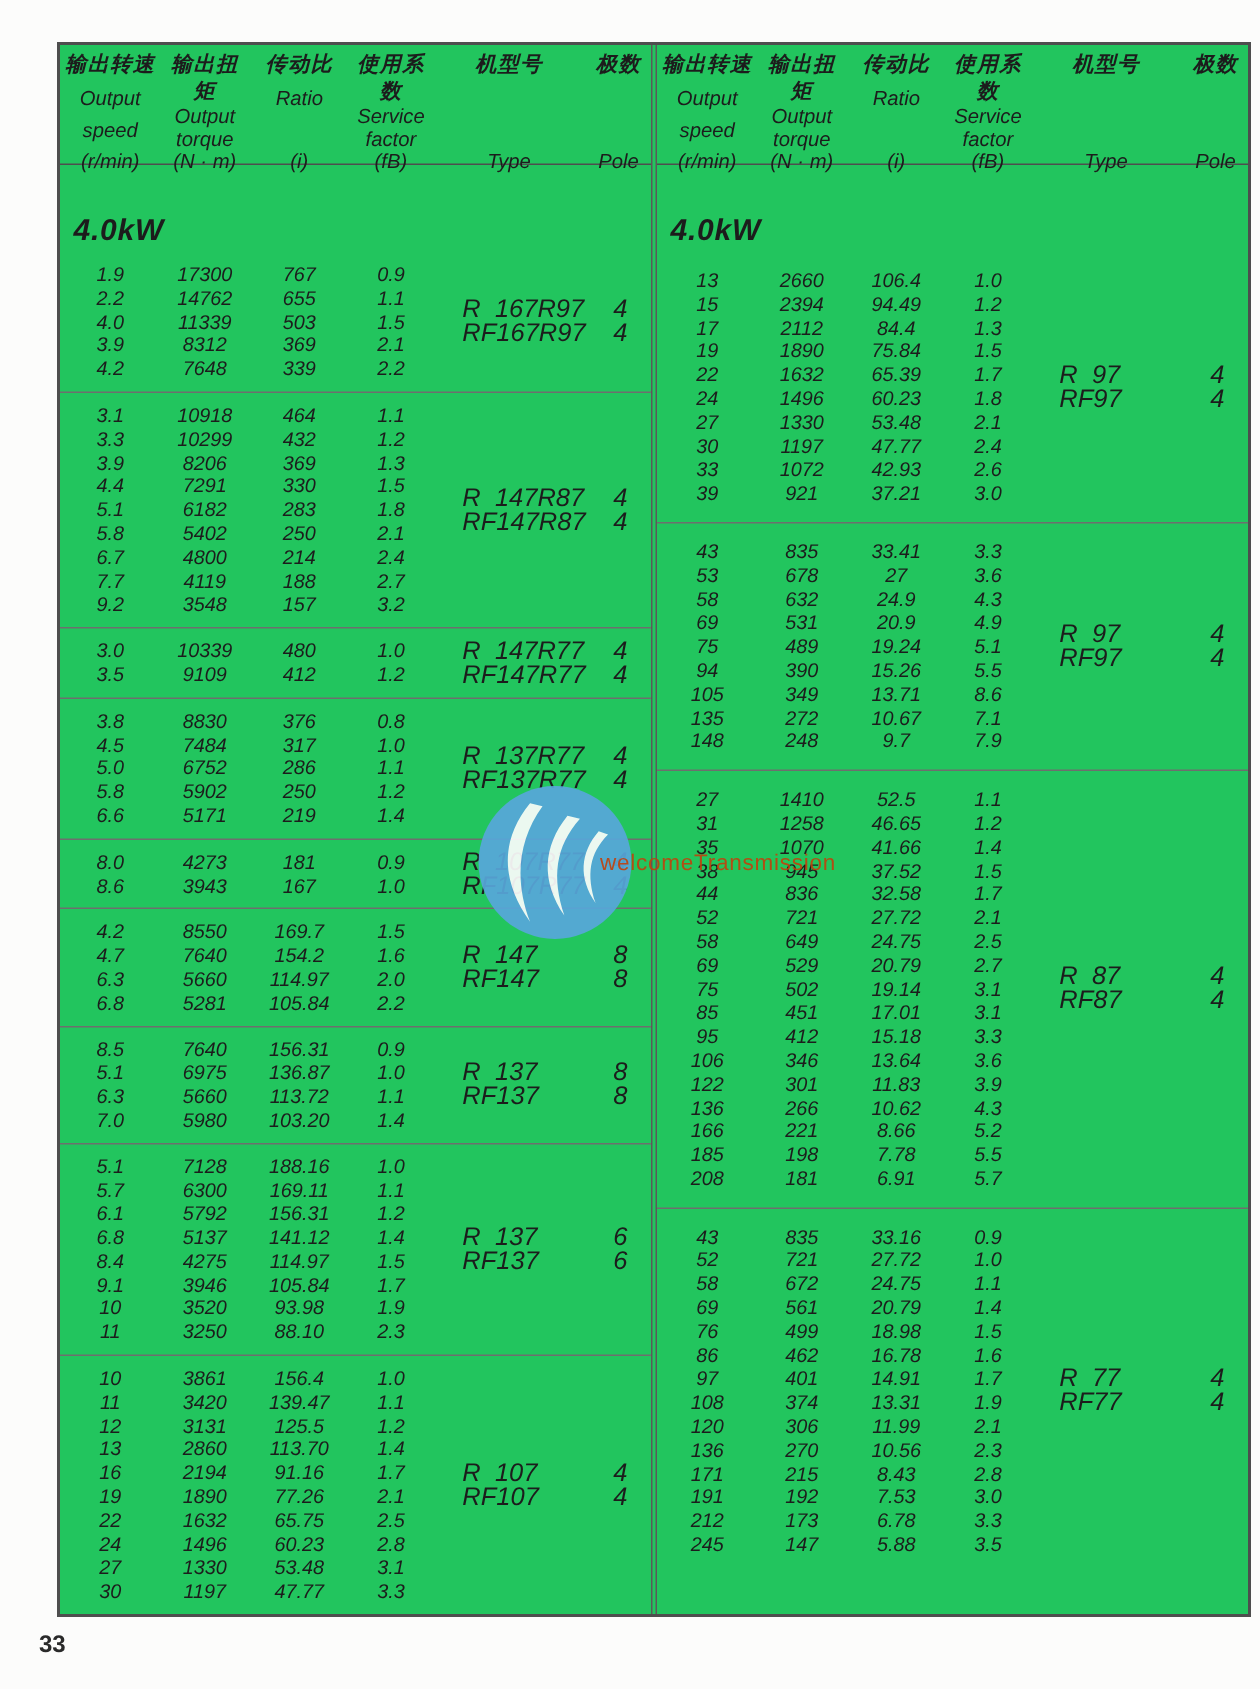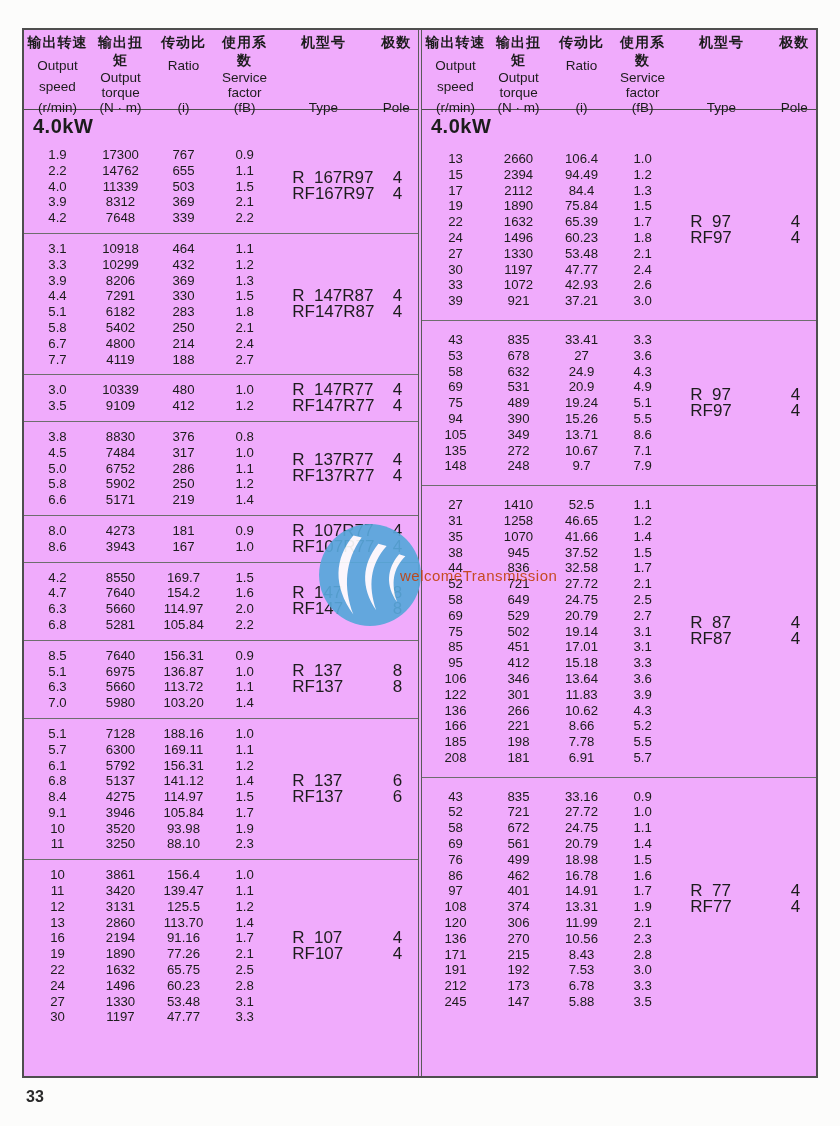--- a/index.html
+++ b/index.html
@@ -6,46 +6,47 @@
   body {
     width: 840px; height: 1126px;
     background: #fcfcfb;
     font-family: "Liberation Sans", sans-serif;
     color: #1c1c1c;
     position: relative;
     overflow: hidden;
   }
   .table-box {
     position: absolute;
-    left: 22px; top: 28px;
+    left: 38px; top: 28px;
     width: 796px; height: 1050px;
     border: 2px solid #4e4e4e;
     display: flex;
-    background: #f0abfc;
+    background: #22c55e;
     box-sizing: border-box;
+    font-style: italic;
   }
   .panel { flex: 1 1 0; display: flex; flex-direction: column; min-width: 0; box-sizing: border-box; }
   .panel.left  { border-right: 1px solid #5a5a5a; margin-right: 2px; }
   .panel.right { border-left: 1px solid #5a5a5a; }
 
   
   .phead {
     height: 80px;
     border-bottom: 1.5px solid #4e4e4e;
     display: grid;
     grid-template-columns: 17% 15% 17% 14% 26% 11%;
     box-sizing: border-box;
     padding: 4px 0 3px 0;
   }
   .hcell { display: flex; flex-direction: column; justify-content: space-between; text-align: center; }
   .hzh { font-weight: bold; font-size: 14px; letter-spacing: 1px; }
   .hen { font-size: 13.5px; line-height: 15px; min-height: 15px; }
 
   
-  .pbody { flex: 1; overflow: hidden; display: flex; flex-direction: column; }
+  .pbody { flex: 1; overflow: hidden; display: flex; flex-direction: column; margin-top: 28px; }
   .ptitle { font-size: 20px; font-weight: bold; padding: 5px 0 2px 9px; letter-spacing: 0.5px; }
 
   .group { position: relative; border-top: 1px solid #6e6e6e; padding: 7px 0; }
   .group.first { border-top: none; }
   .panel.right .group { padding: 11px 0; }
   .row { display: grid; grid-template-columns: 17% 15% 17% 14% 26% 11%; }
   .cell { text-align: center; font-size: 13.2px; line-height: 15.8px; white-space: nowrap; }
   .typeblock {
     position: absolute; left: 63%; right: 0;
     top: 50%; transform: translateY(-50%);
@@ -201,20 +202,26 @@
               <div class="cell">4800</div>
               <div class="cell">214</div>
               <div class="cell">2.4</div>
             </div>
             <div class="row">
               <div class="cell">7.7</div>
               <div class="cell">4119</div>
               <div class="cell">188</div>
               <div class="cell">2.7</div>
             </div>
+            <div class="row">
+              <div class="cell">9.2</div>
+              <div class="cell">3548</div>
+              <div class="cell">157</div>
+              <div class="cell">3.2</div>
+            </div>
             <div class="typeblock">
               <div class="typeline">
                 <span class="typename">R  147R87</span>
                 <span class="typepole">4</span>
               </div>
               <div class="typeline">
                 <span class="typename">RF147R87</span>
                 <span class="typepole">4</span>
               </div>
             </div>

